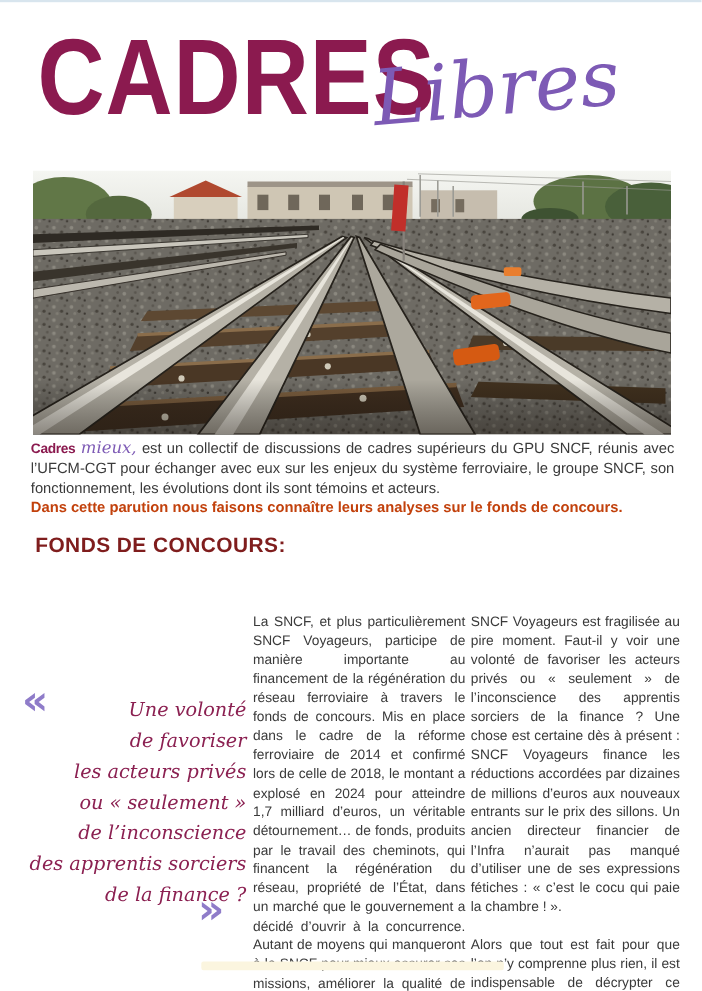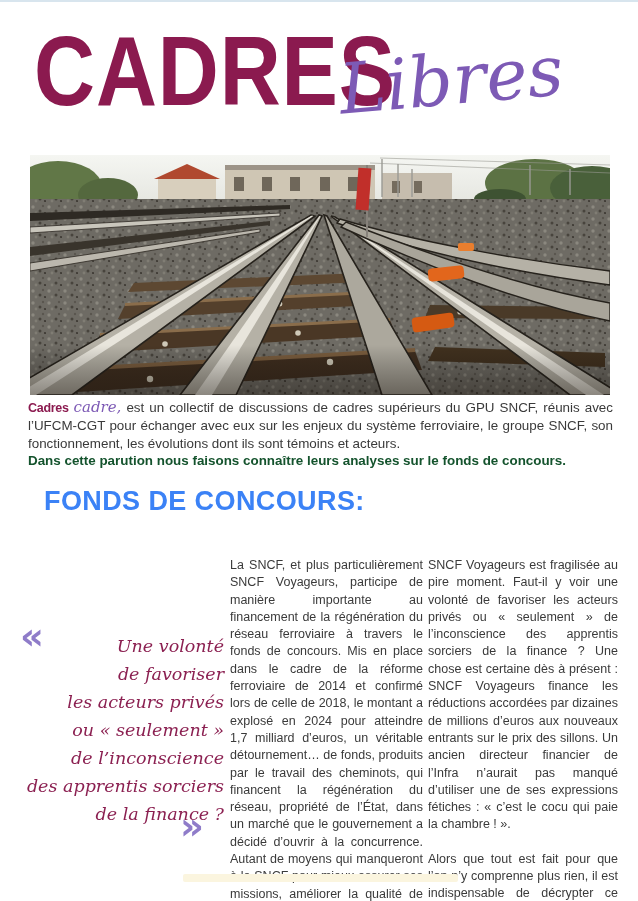--- a/index.html
+++ b/index.html
@@ -32,26 +32,26 @@
     position:absolute;left:28px;top:398px;width:585px;
     font-size:13.4px;line-height:18px;color:#3a3a3a;text-align:justify;
   }
   .intro .brand{color:#8b1a4f;font-weight:bold;font-size:12.5px;letter-spacing:-0.3px;}
   .intro .brand-script{
     font-family:"DejaVu Serif","Liberation Serif",serif;font-style:italic;
     color:#7d5ab5;font-size:15px;
   }
   .intro-emphasis{
     position:absolute;left:28px;top:452px;width:585px;
-    font-size:13.4px;line-height:18px;color:#14532d;font-weight:bold;
+    font-size:13.4px;line-height:18px;color:#c2410c;font-weight:bold;
   }
   
   .kicker{
-    position:absolute;left:44px;top:486px;
-    font-size:27px;font-weight:800;color:#3b82f6;letter-spacing:0.4px;
+    position:absolute;left:32px;top:486px;
+    font-size:19px;font-weight:800;color:#7f1d1d;letter-spacing:0.4px;
   }
   .headline{
     position:absolute;left:28px;top:510px;
     font-size:30px;font-weight:800;color:#161616;letter-spacing:0.3px;
   }
   
   .col{position:absolute;top:557px;font-size:12.5px;line-height:17.3px;
        color:#3a3a3a;text-align:justify;}
   .col-left{left:230px;width:193px;}
   .col-right{left:428px;width:190px;}
@@ -192,21 +192,21 @@
 
       <g>
         <rect x="336" y="10" width="2" height="72" fill="#86817a"></rect>
         <rect x="327" y="13" width="13" height="42" fill="#c12f2a" transform="rotate(4 333 34)"></rect>
       </g>
 
       <rect x="0" y="190" width="580" height="50" fill="url(#fadeD)"></rect>
     </svg>
   </div>
 
-  <div class="intro"><span class="brand">Cadres</span> <span class="brand-script">cadre,</span><span> est un collectif de discussions de cadres supérieurs du GPU SNCF, réunis avec l’UFCM-CGT pour échanger avec eux sur les enjeux du système ferroviaire, le groupe SNCF, son fonctionnement, les évolutions dont ils sont témoins et acteurs.</span></div>
+  <div class="intro"><span class="brand">Cadres</span> <span class="brand-script">mieux,</span><span> est un collectif de discussions de cadres supérieurs du GPU SNCF, réunis avec l’UFCM-CGT pour échanger avec eux sur les enjeux du système ferroviaire, le groupe SNCF, son fonctionnement, les évolutions dont ils sont témoins et acteurs.</span></div>
 
   <div class="intro-emphasis">Dans cette parution nous faisons connaître leurs analyses sur le fonds de concours.</div>
 
   <div class="kicker">FONDS DE CONCOURS:</div>
 
   <div class="pull-quote">
     <span class="quote-mark quote-open">«</span>
     <div class="quote-text">Une volonté
 de favoriser
 les acteurs privés

